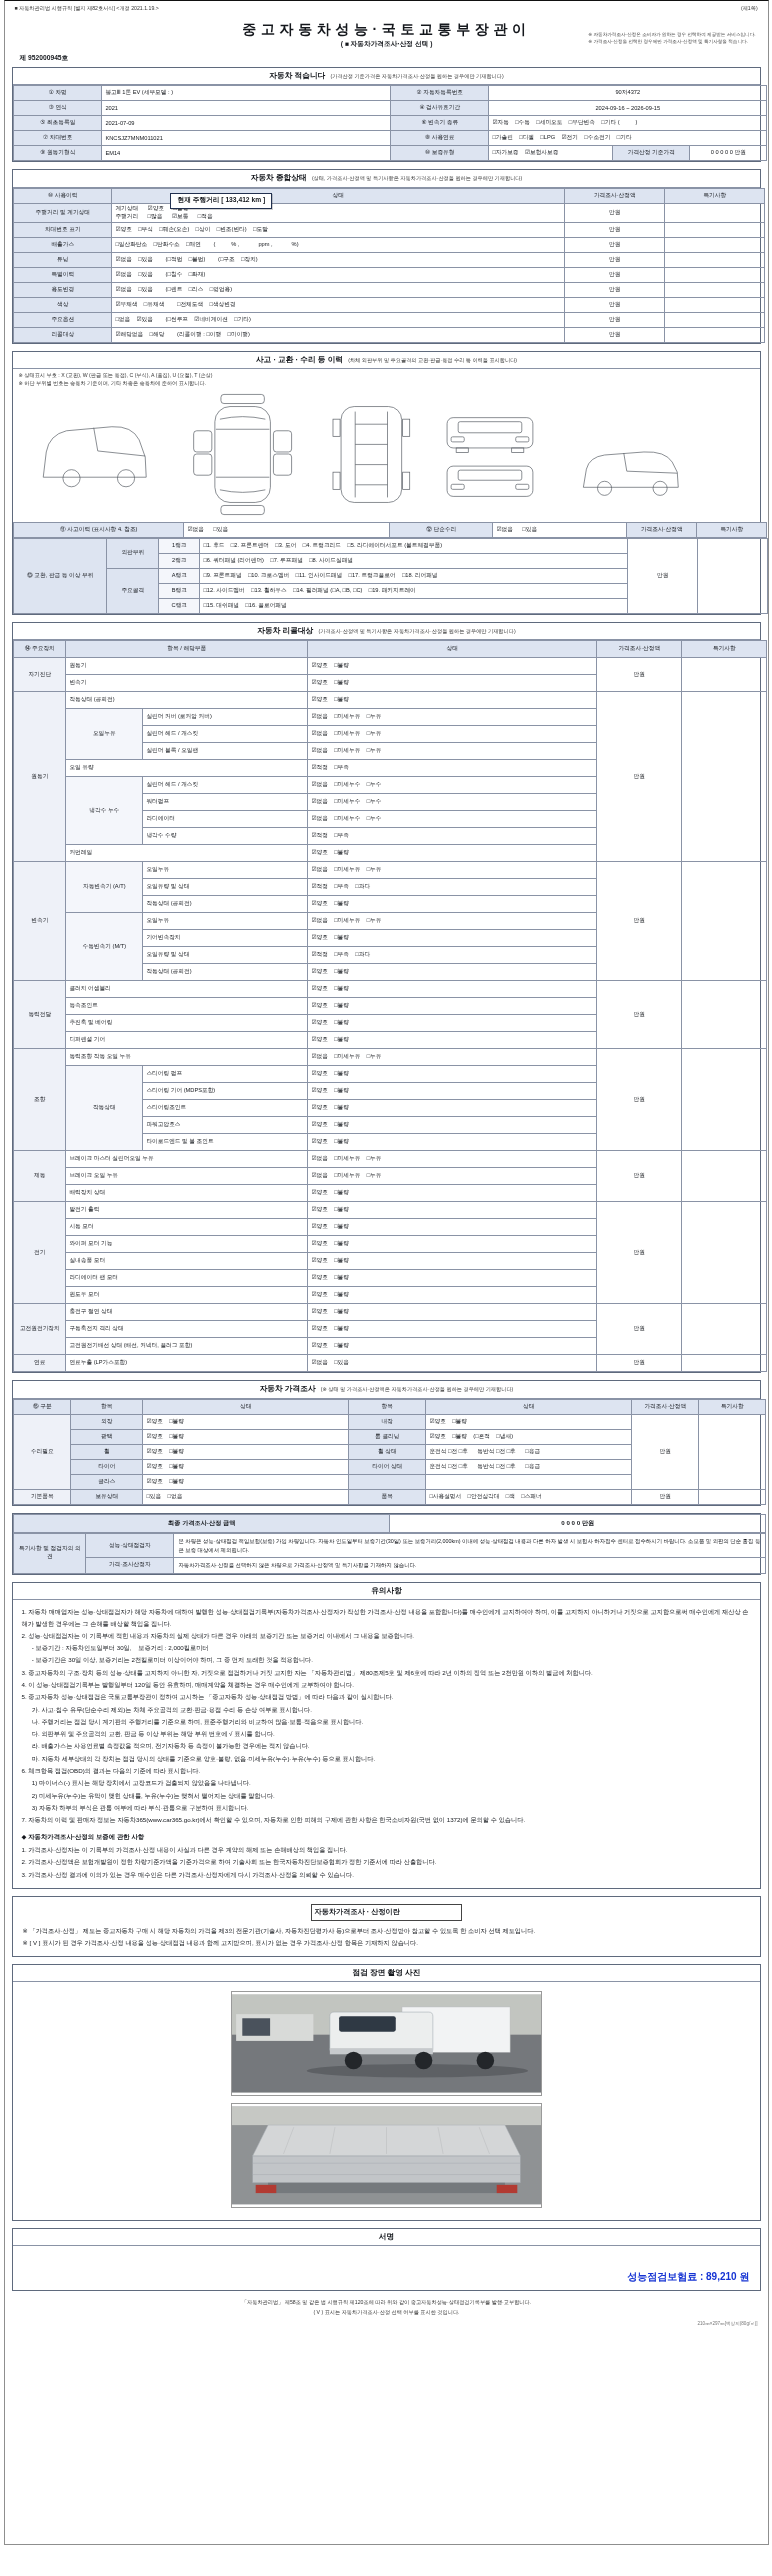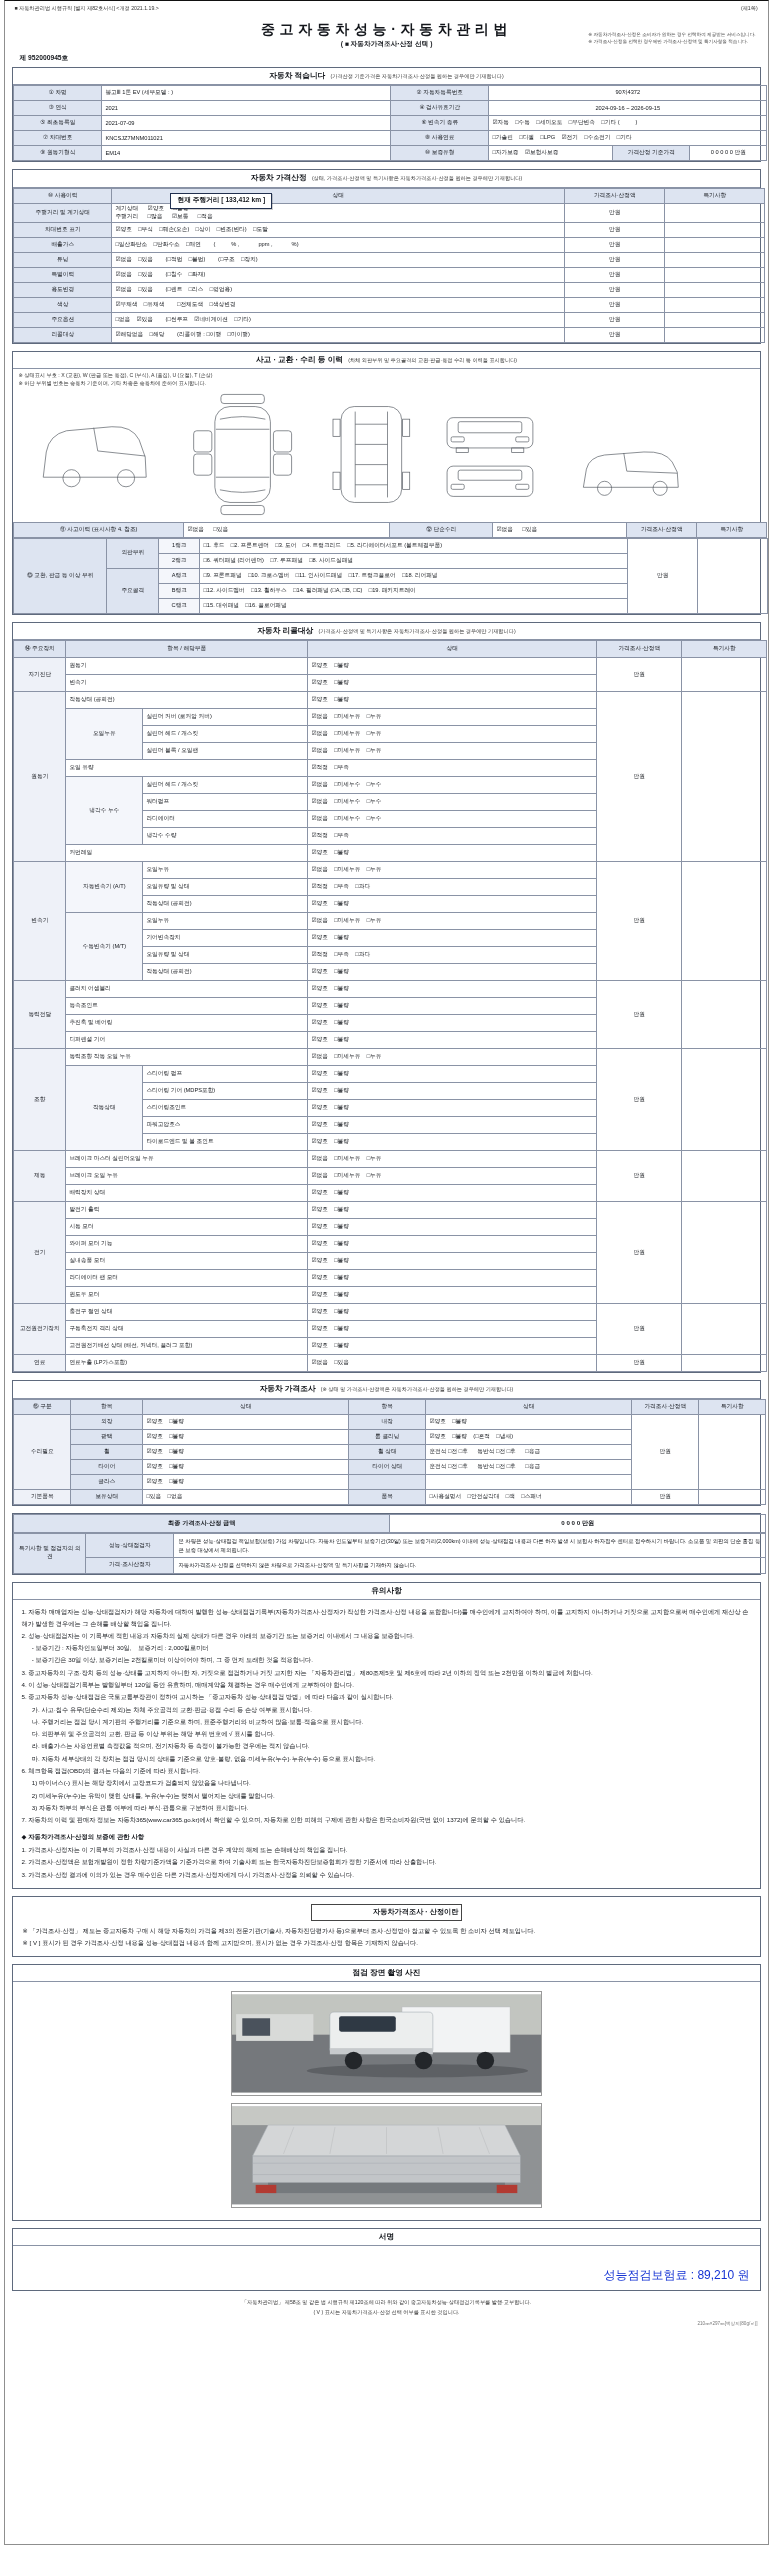--- a/index.html
+++ b/index.html
@@ -30,43 +30,43 @@
   .odo-overlay{position:absolute;left:157px;top:23px;z-index:5;background:#fff;border:1px solid #22304f;padding:2.1px 6.2px;font-size:6.7px;font-weight:bold;box-shadow:1px 1px 0 rgba(0,0,0,.18);}
   
   .legend{font-size:5.2px;color:#333;padding:2.1px 5.2px 0;line-height:1.6;}
   .diag{display:block;margin:2.1px auto 3.1px;}
   .diag *{stroke:#5a5f66;fill:none;stroke-width:1.4;}
   
   .nbody{padding:5.2px 8.2px 7.2px;}
   .nl{font-size:6.2px;line-height:1.9;white-space:pre-wrap;margin:0.5px 0;}
   .nsub{font-size:6.4px;font-weight:bold;margin:7.2px 0 2.1px;}
   
-  .ptitle{text-align:right;font-weight:bold;border:0.8px solid #444;width:144px;margin:6.2px auto 4.1px;padding:2.6px;font-size:7.2px;}
+  .ptitle{text-align:left;font-weight:bold;border:0.8px solid #444;width:144px;margin:6.2px auto 4.1px;padding:2.6px;font-size:7.2px;}
   .pinfo .nl{padding:0 9.3px;}
   .pinfo{padding-bottom:6.2px;}
   
   .photo-wrap{display:flex;flex-direction:column;align-items:center;gap:7.2px;padding:9.3px 0 11.3px;}
   .photo{border:0.5px solid #9a9a9a;display:block;}
   
   .signarea{height:44px;position:relative;}
-  .fee{position:absolute;right:10.3px;bottom:6.2px;color:#1533d4;font-weight:normal;font-size:12px;text-align:right;}
+  .fee{position:absolute;right:10.3px;bottom:6.2px;color:#1533d4;font-weight:bold;font-size:10px;text-align:right;}
   .footlines{text-align:center;font-size:5.2px;color:#333;line-height:1.8;margin-top:2.1px;}
   .printspec{text-align:right;font-size:4.6px;color:#777;margin-top:4.1px;padding-right:3.1px;}
   .opinion td{height:auto;}
   .opinion .s{font-size:5.4px;line-height:1.55;padding:3.1px 4.1px;}
 </style>
 </head>
 <body>
 
 <div class="sheet">
 
   <div class="tophead">
     <div class="formref">■ 자동차관리법 시행규칙 [별지 제82호서식] &lt;개정 2021.1.19.&gt;</div>
     <div class="pageno">(제1쪽)</div>
-    <h1 class="main-title">중고자동차성능·자동차관리법</h1>
+    <h1 class="main-title">중고자동차성능·국토교통부장관이</h1>
     <div class="select-line">( ■ 자동차가격조사·산정 선택 )</div>
     <div class="side-notes">
       <div>※ 자동차가격조사·산정은 소비자가 원하는 경우 선택하여 제공받는 서비스입니다.</div>
       <div>※ 가격조사·산정을 선택한 경우에만 가격조사·산정액 및 특기사항을 적습니다.</div>
     </div>
     <div class="docno">제 952000945호</div>
   </div>
 
   <div class="blk">
     <div class="cap"><span>자동차 적습니다</span><small>(가격산정 기준가격은 자동차가격조사·산정을 원하는 경우에만 기재합니다)</small></div>
@@ -111,21 +111,21 @@
         <td class="s">□자가보증    ☑보험사보증</td>
         <td class="hd">가격산정 기준가격</td>
         <td class="c">0 0 0 0 0   만원</td>
       </tr>
     </tbody>
       </table>
   </div>
 
   <div class="blk">
     <div class="odo-overlay">현재 주행거리 [ 133,412 km ]</div>
-    <div class="cap"><span>자동차 가격산정</span><small>(상태, 가격조사·산정액 및 특기사항은 자동차가격조사·산정을 원하는 경우에만 기재합니다)</small></div>
+    <div class="cap"><span>자동차 종합상태</span><small>(상태, 가격조사·산정액 및 특기사항은 자동차가격조사·산정을 원하는 경우에만 기재합니다)</small></div>
     <table class="frm">
       <colgroup>
           <col style="width:98px">
           <col style="width:453px">
           <col style="width:100px">
           <col style="width:100px">
         </colgroup>
       <thead>
         <tr>
           <td class="hd">⑩ 사용이력</td>

